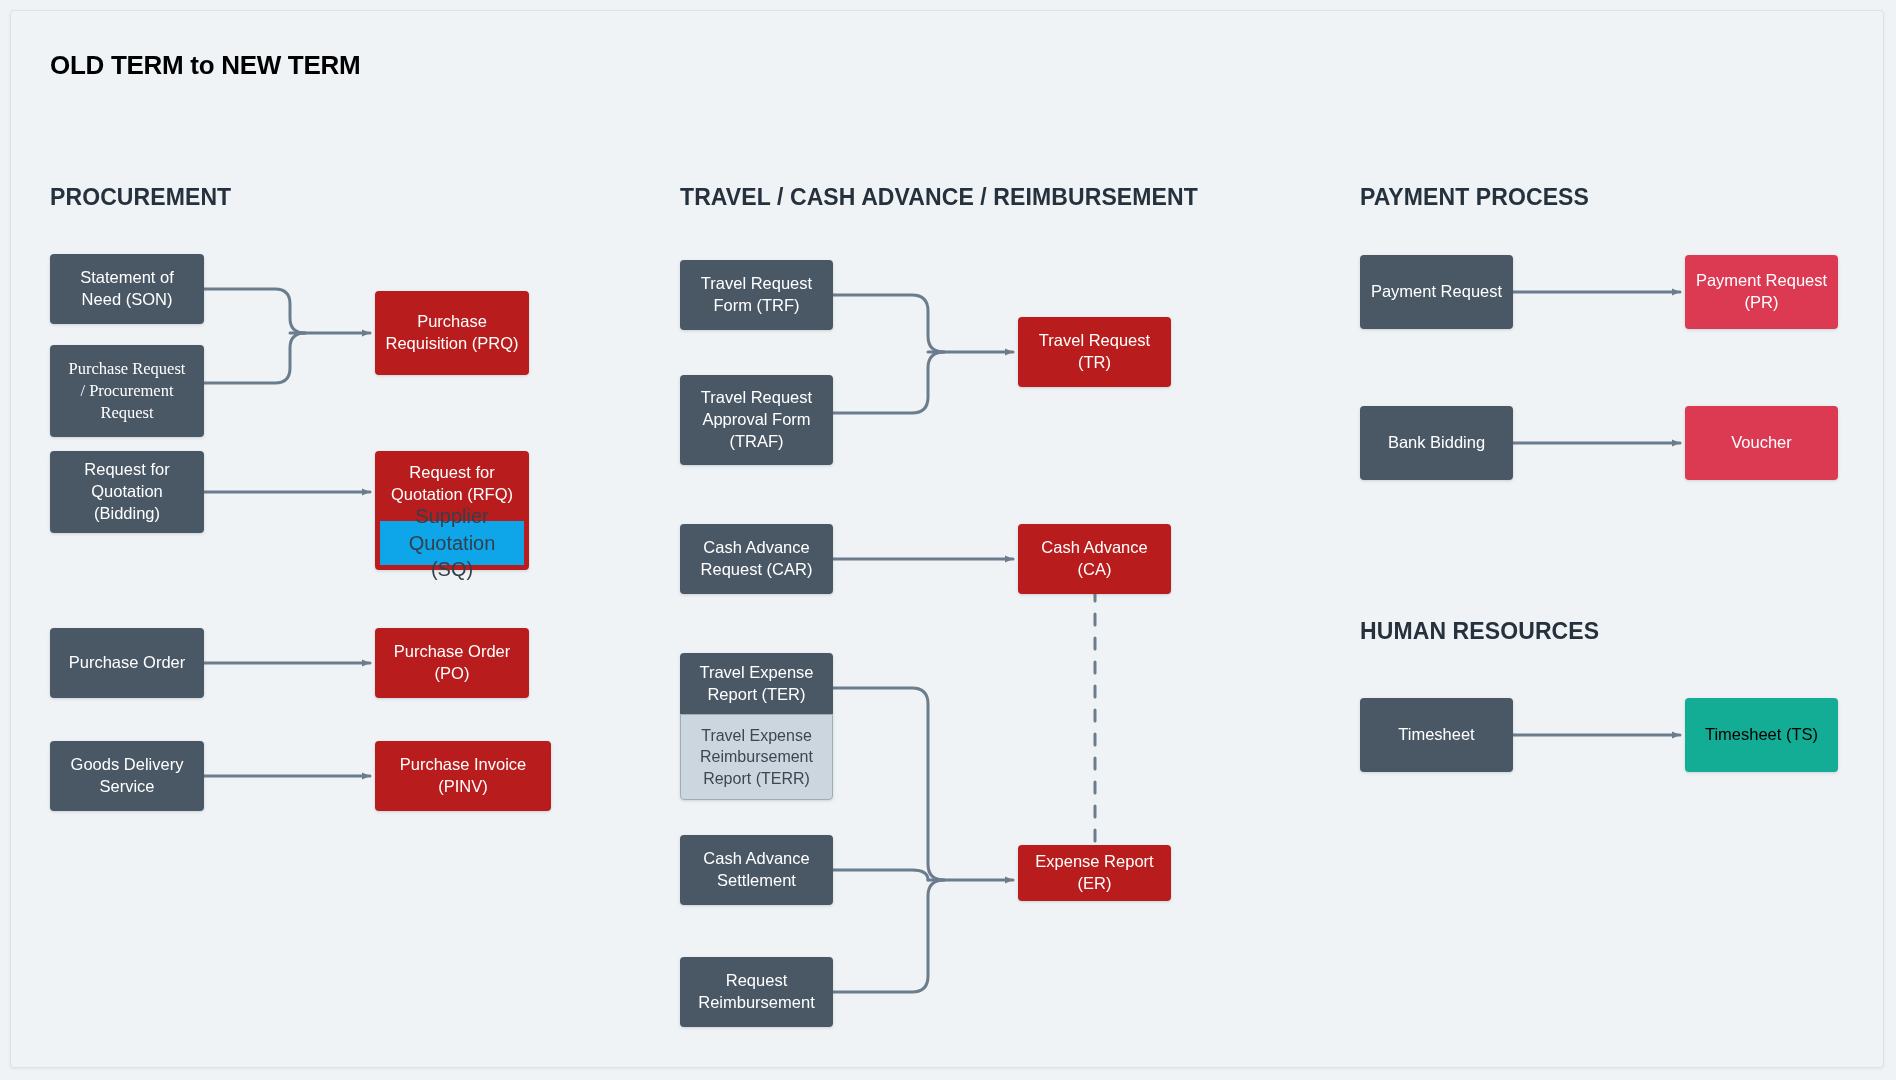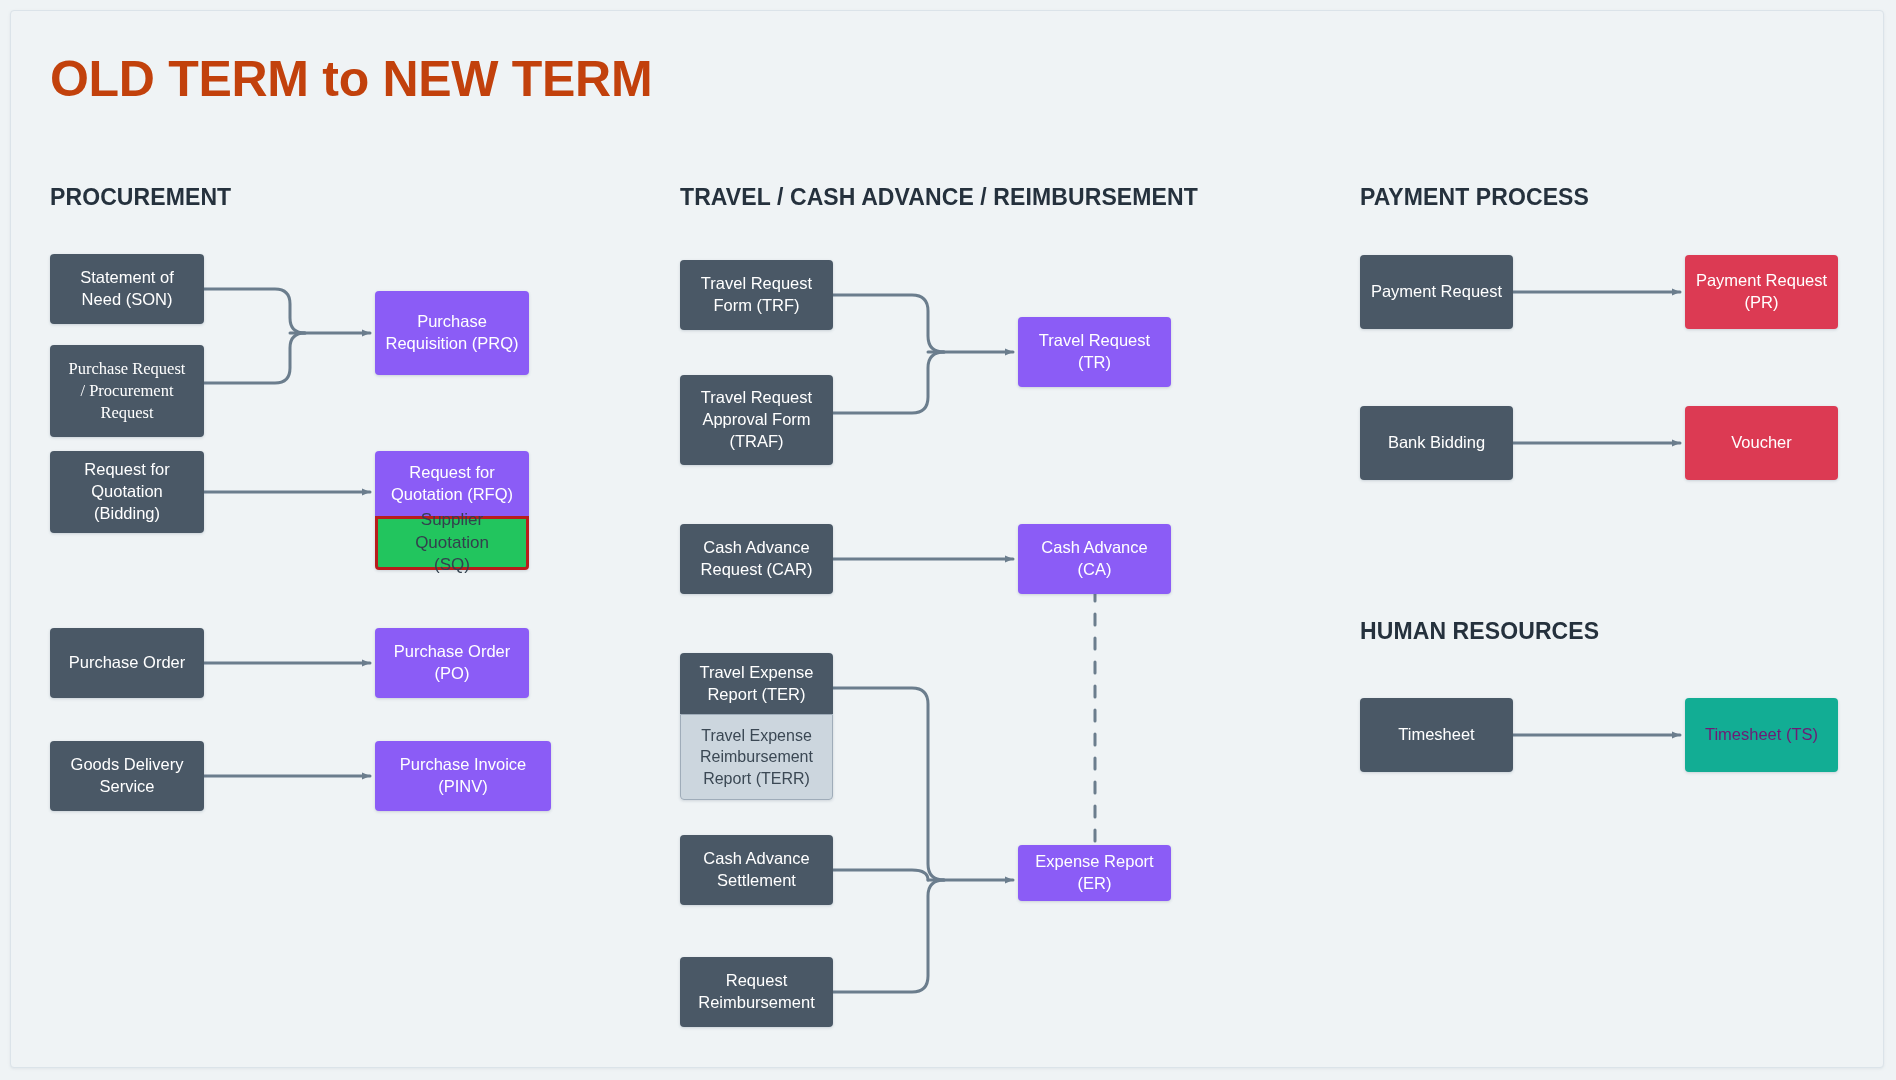--- a/index.html
+++ b/index.html
@@ -27,23 +27,23 @@
     background: #eff3f5;
     border: 1px solid #dbe3e9;
     border-radius: 4px;
     box-sizing: border-box;
     box-shadow: 0 1px 3px rgba(90,110,130,0.10);
   }
   #title {
     position: absolute;
     left: 50px;
     top: 50px;
-    font-size: 50px;
+    font-size: 26px;
     font-weight: bold;
-    color: #c2410c;
+    color: #000000;
     letter-spacing: -0.3px;
     white-space: nowrap;
   }
   .section-head {
     position: absolute;
     font-size: 23px;
     font-weight: bold;
     color: #25313d;
     letter-spacing: 0.1px;
     white-space: nowrap;
@@ -60,38 +60,38 @@
     font-size: 16.5px;
     line-height: 1.33;
     padding: 4px 8px;
     box-shadow: 0 1px 3px rgba(70,90,110,0.22);
   }
   .node.old {
     background: #4a5866;
     color: #ffffff;
   }
   .node.blue {
-    background: #8b5cf6;
+    background: #b91c1c;
     color: #ffffff;
   }
   .node.red {
     background: #dc3a53;
     color: #ffffff;
   }
   .node.teal {
     background: #12ad94;
-    color: #701a75;
+    color: #000000;
   }
   
   .node.sub-blue {
-    background: #22c55e;
+    background: #0ea5e9;
     color: #33404d;
-    border: 3px solid #b91c1c;
+    border: 5px solid #b91c1c;
     border-radius: 0 0 4px 4px;
-    font-size: 17px;
+    font-size: 20px;
     box-shadow: none;
   }
   .node.sub-gray {
     background: #ccd6de;
     color: #3b4854;
     border: 1px solid #9facb9;
     border-radius: 0 0 4px 4px;
     font-size: 16px;
     box-shadow: none;
   }

